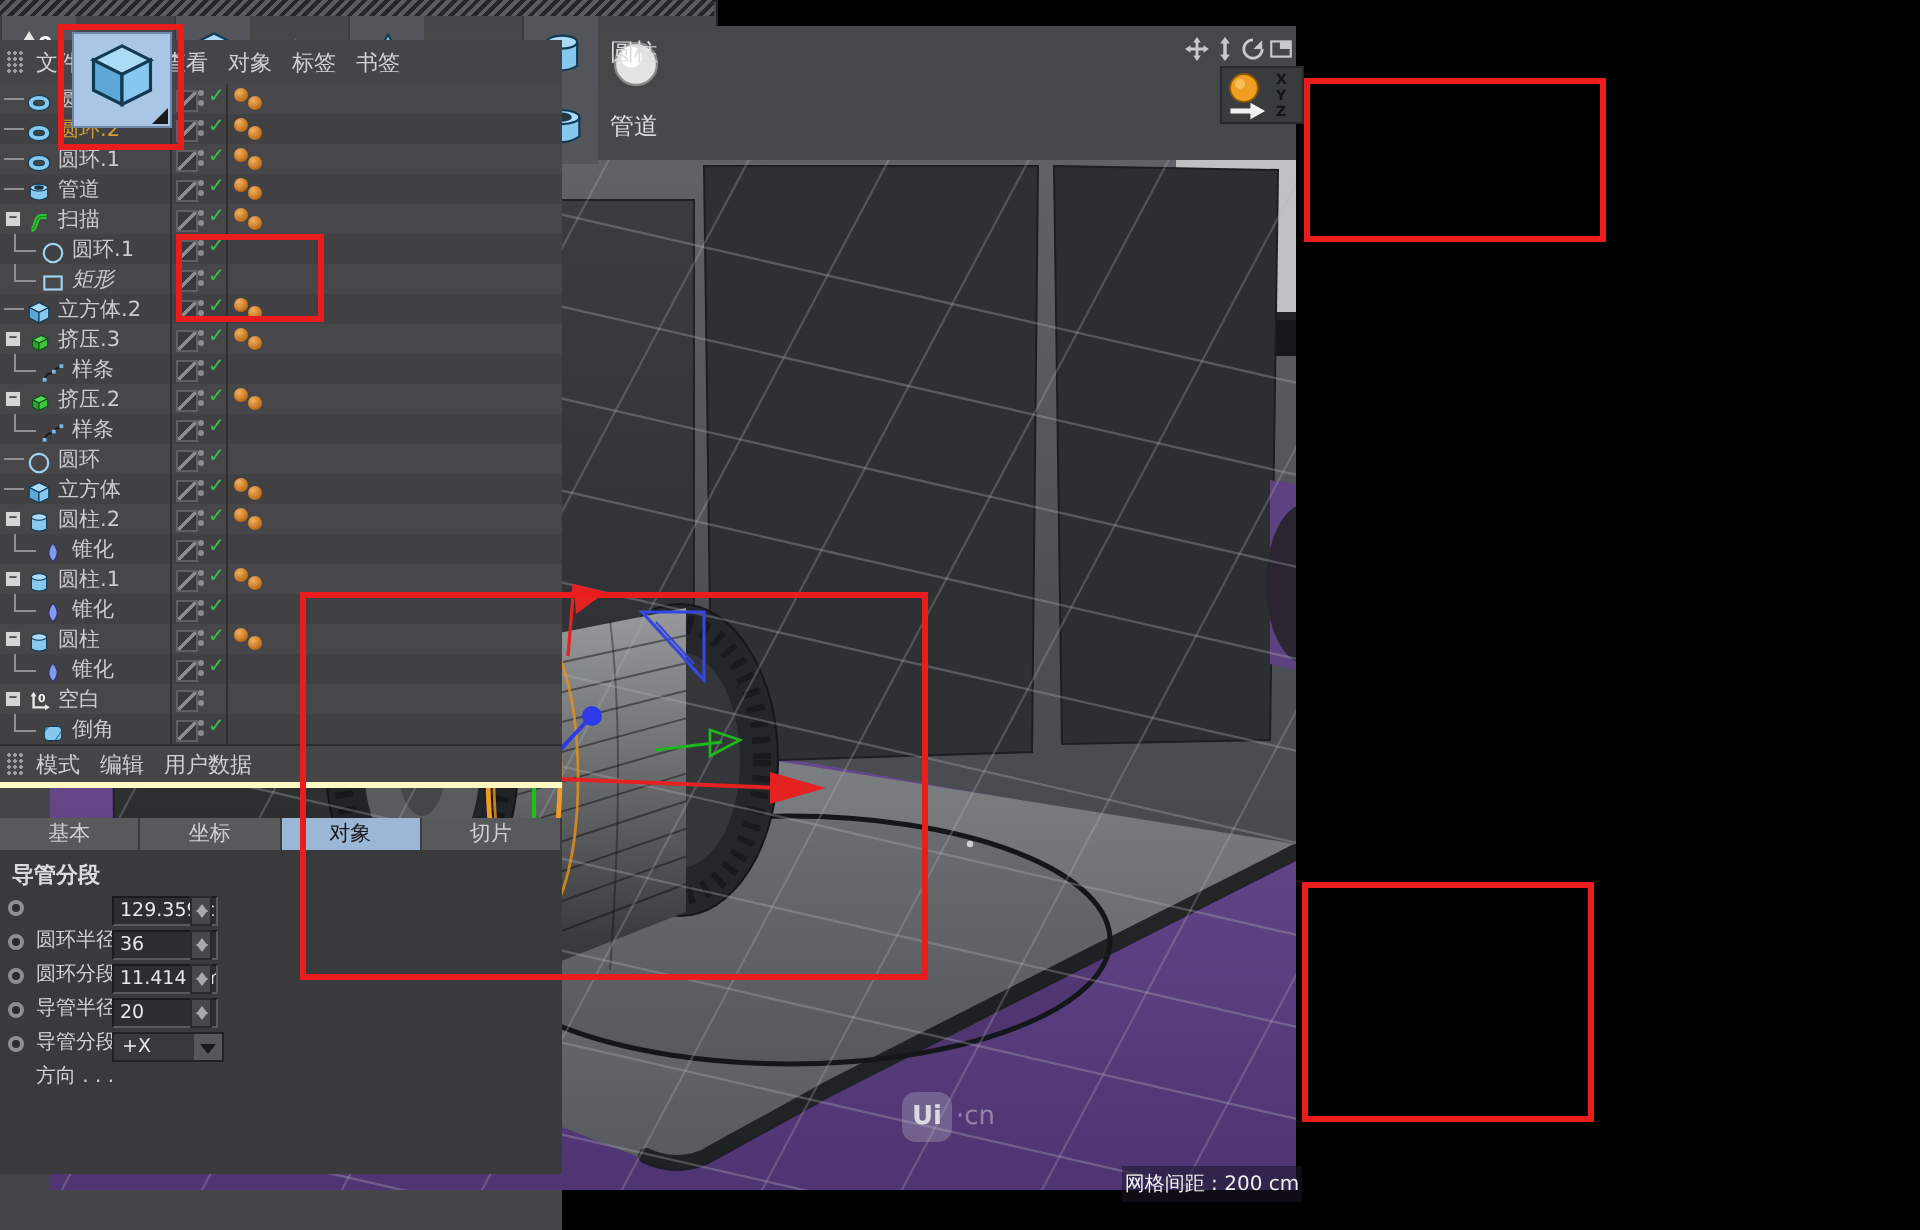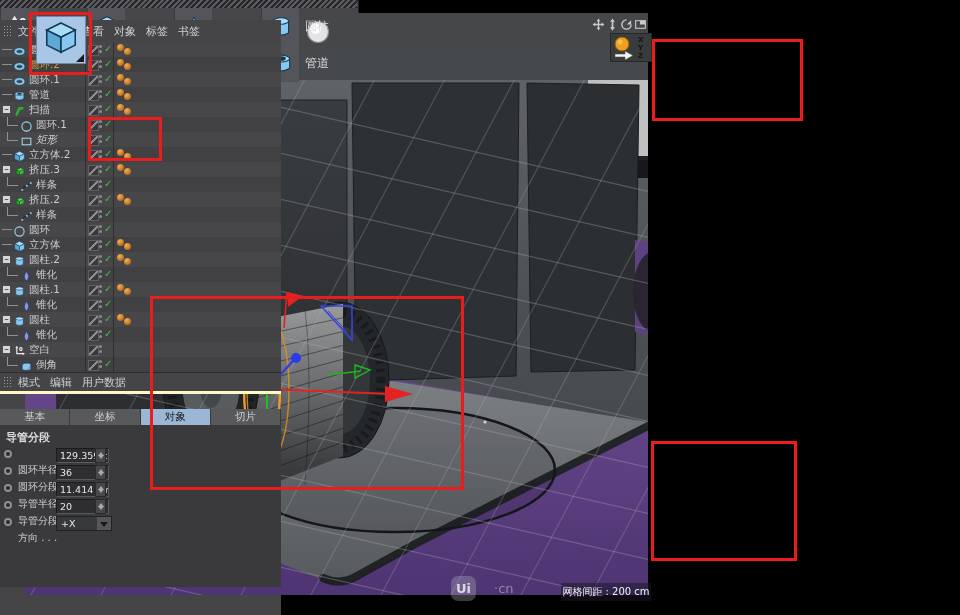--- a/index.html
+++ b/index.html
@@ -81,21 +81,21 @@
   .prow .drop .dv{position:absolute;left:4px;top:1px;font-size:9.5px;color:#e8e8ea;}
   .prow .drop .db{position:absolute;right:0;top:0;width:14px;height:13px;background:#55575a;}
   .prow .drop .db:after{content:"";position:absolute;left:3px;top:5px;border-left:4px solid transparent;border-right:4px solid transparent;border-top:5px solid #1a1a1a;}
 
   
   .anno{border:3px solid #ea1c1c;z-index:40;pointer-events:none;}
 
   
   #grid-status{left:561px;top:583px;width:90px;height:18px;background:rgba(28,22,40,.55);
     color:#f0f0f2;font-size:10px;display:flex;align-items:center;justify-content:center;z-index:8;white-space:nowrap;}
-  #watermark{left:451px;top:575px;height:26px;display:flex;align-items:center;z-index:8;gap:16px;}
+  #watermark{left:451px;top:545px;height:26px;display:flex;align-items:center;z-index:8;}
   #watermark .wlogo{width:25px;height:25px;border-radius:7px;background:rgba(185,185,192,.32);
     color:rgba(255,255,255,.75);font-weight:bold;font-size:13px;display:flex;align-items:center;justify-content:center;}
   #watermark .wsuf{font-size:13px;color:rgba(225,225,232,.45);margin-left:2px;}
 </style>
 </head>
 <body>
 
 <div id="stage">
 
   <div id="topbar" class="abs"></div>

